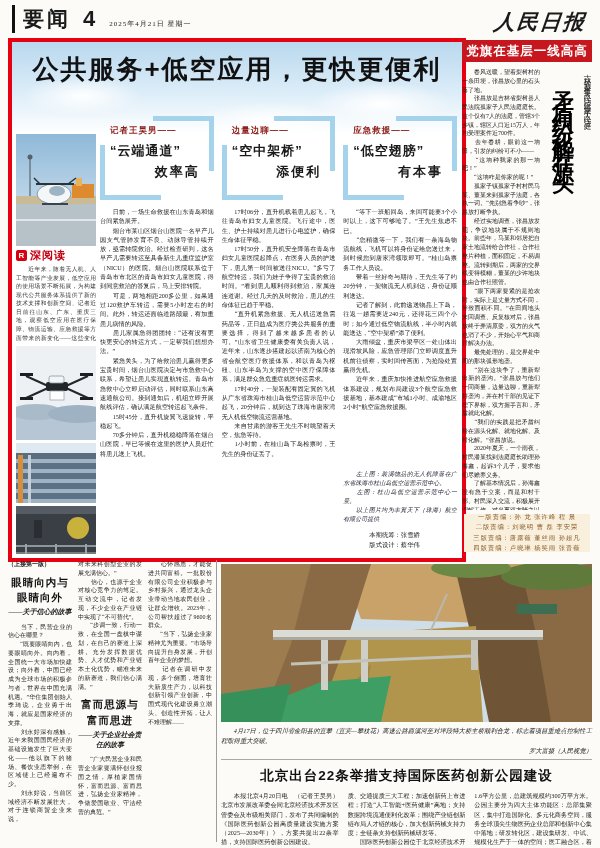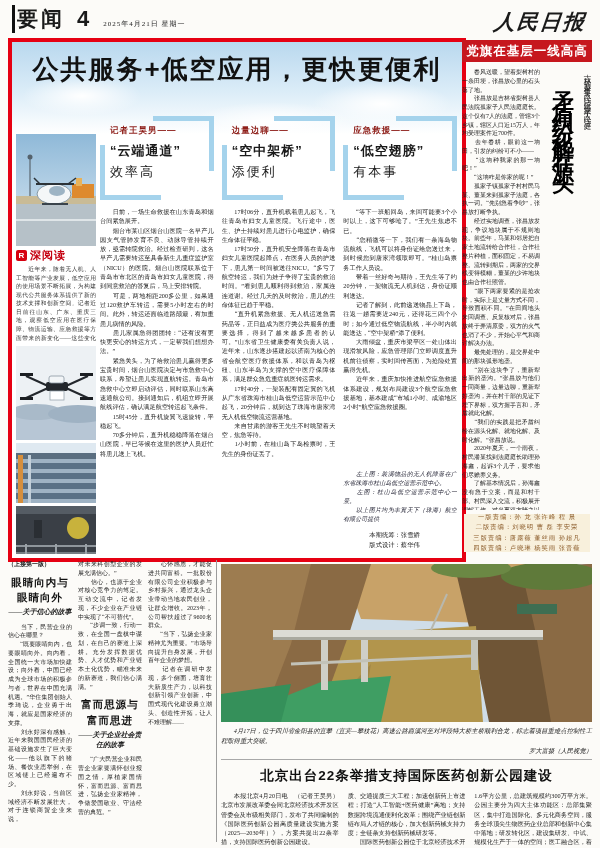--- a/index.html
+++ b/index.html
@@ -1,20 +1,20 @@
 <!DOCTYPE html>
 <html><head>
 <meta charset="utf-8">
 <style>
   html,body{margin:0;padding:0;background:#e9e7e2;}
   .page{position:relative;width:600px;height:848px;background:#fcfbf8;margin:0 auto;overflow:hidden;
         font-family:"Liberation Serif","DejaVu Serif",serif;color:#1a1a1a;}
   
   .header{position:absolute;left:12px;top:5px;right:12px;height:32px;}
-  .hleft{display:flex;align-items:baseline;border-left:3px solid #111;padding-left:2px;}
+  .hleft{display:flex;align-items:baseline;border-left:3px solid #111;padding-left:8px;}
   .section-name{font-size:21px;font-weight:bold;letter-spacing:3px;font-family:"Liberation Sans",sans-serif;}
   .page-num{font-size:22px;font-weight:bold;margin-left:12px;font-family:"Liberation Sans",sans-serif;}
   .date{font-size:7px;margin-left:14px;color:#222;letter-spacing:1px;}
   .masthead{position:absolute;right:2px;top:3px;font-size:21px;font-weight:bold;font-style:italic;
             letter-spacing:2px;transform:skewX(-6deg);}
   
   .main-box{position:absolute;left:8px;top:38px;width:450px;height:516px;border:4px solid #e60012;background:#fff;}
   .sky{position:absolute;left:0;top:0;right:0;height:92px;
        background:linear-gradient(180deg,#b9d8ee 0%,#dcedf8 55%,#ffffff 100%);overflow:hidden;}
   .cloud{position:absolute;background:radial-gradient(closest-side,#ffffff,rgba(255,255,255,0));border-radius:50%;}
@@ -32,21 +32,21 @@
          white-space:pre-line;overflow:hidden;}
   
   .secs{position:absolute;left:88px;top:74px;right:5px;height:84px;display:flex;gap:8px;}
   .sec{flex:1;position:relative;padding:9px 14px 0 10px;}
   .sec::before{content:"";position:absolute;top:0;right:0;width:56px;height:50px;
                border-top:5px solid #a5d3ec;border-right:5px solid #a5d3ec;}
   .sec::after{content:"";position:absolute;bottom:0;left:0;width:56px;height:50px;
               border-bottom:5px solid #a5d3ec;border-left:5px solid #a5d3ec;}
   .kicker{font-size:8.5px;font-weight:bold;color:#8e1f1a;letter-spacing:1px;font-family:"Liberation Sans",sans-serif;}
   .q1{font-size:13px;font-weight:bold;text-align:left;margin-top:5px;letter-spacing:1px;font-family:"Liberation Sans",sans-serif;}
-  .q2{font-size:13px;font-weight:normal;text-align:left;margin-top:3px;letter-spacing:2px;font-family:"Liberation Sans",sans-serif;}
+  .q2{font-size:13px;font-weight:bold;text-align:right;margin-top:3px;letter-spacing:2px;font-family:"Liberation Sans",sans-serif;}
   
   .cols{position:absolute;left:88px;right:5px;top:165px;bottom:5px;display:flex;gap:8px;}
   .ncol{flex:1;overflow:hidden;font-size:6.2px;line-height:1.5;text-align:justify;color:#222;white-space:pre-line;}
   .ncol3{flex:1;display:flex;flex-direction:column;overflow:hidden;}
   .ncol3 .body{flex:1;overflow:hidden;font-size:6.2px;line-height:1.5;text-align:justify;color:#222;white-space:pre-line;}
   .note{flex:none;font-size:6px;line-height:1.5;font-style:italic;color:#223;white-space:pre-line;margin-top:4px;text-align:justify;}
   .credits{flex:none;margin:6px 0 2px 26px;font-size:6.3px;line-height:1.7;color:#222;}
   
   .right-col{position:absolute;left:462px;top:40px;width:130px;height:514px;}
   .banner{height:22px;background:#c6171e;color:#fff;font-weight:bold;font-size:12.5px;text-align:center;

